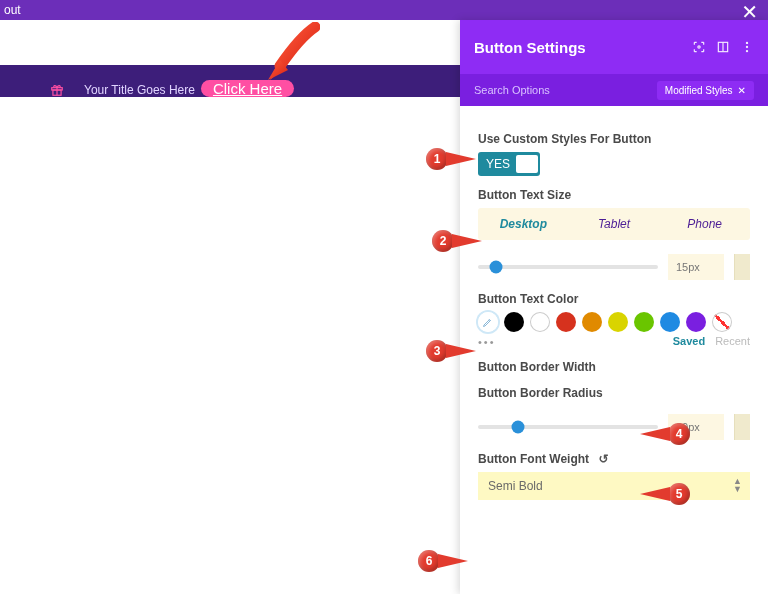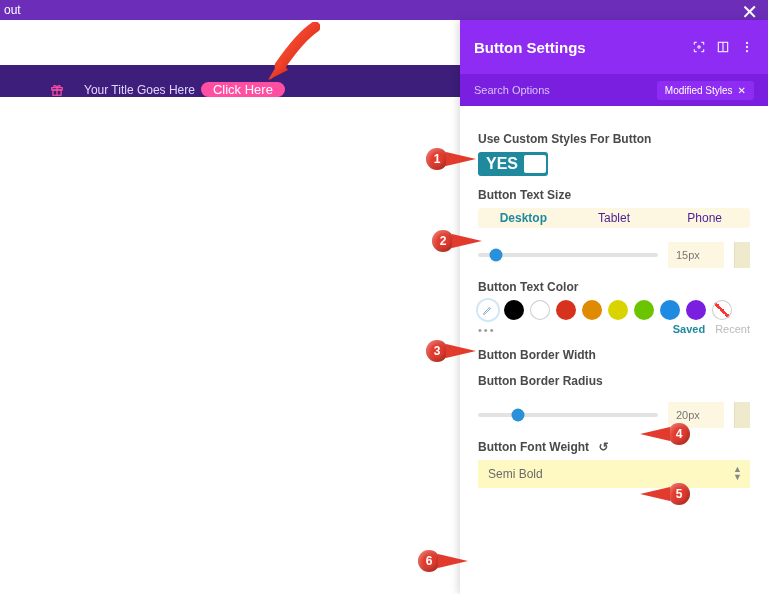--- a/index.html
+++ b/index.html
@@ -7,46 +7,46 @@
 
   
   .topbar { height: 20px; background: #6c2eb9; display:flex; align-items:center; padding-left:4px; color:#fff; font-size:12px; }
 
   
   .whitebar { height: 45px; background:#fff; }
 
   
   .promo { height:32px; background:#3d1e7a; display:flex; align-items:flex-end; padding-left:50px; color:#e0d4ff; font-size:12px; }
   .promo .gift { width:14px;height:14px;margin-right:20px;color:#ff4fa3; }
-  .promo-btn { margin-left:6px; background:#ff4fa3; color:#fff; border-radius:14px; padding:0 12px; font-size:13px; cursor:pointer;}
+  .promo-btn { margin-left:6px; background:#ff4fa3; color:#fff; border-radius:14px; padding:0 12px; font-size:15px; cursor:pointer;text-decoration:underline;}
 
   
   .big-arrow { position:absolute; left:260px; top:22px; width:60px; height:60px; pointer-events:none;}
   .big-arrow svg { width:100%; height:100%; }
 
   
   .panel { position:absolute; top:20px; right:0; width:308px; bottom:0; background:#fff; box-shadow:-2px 0 8px rgba(0,0,0,.15); display:flex; flex-direction:column;}
   .panel-close { position:absolute; top:-18px; right:8px; color:#fff; font-size:18px; cursor:pointer;}
   .panel-head { height:54px; background:#8e2cf4; display:flex; align-items:center; padding:0 14px; color:#fff; }
   .panel-title { font-size:15px; font-weight:600; flex:1;}
   .head-ico { width:14px;height:14px; margin-left:10px; cursor:pointer; opacity:.9;}
   .panel-sub { height:32px; background:#7a1fe0; display:flex; align-items:center; padding:0 14px; font-size:11px; color:#d9c3ff;}
   .sub-search { flex:1; color:#d9c3ff; cursor:text;}
   .mod-chip { background:#8e2cf4; border-radius:3px; padding:4px 8px; color:#fff; font-size:10px; display:flex; align-items:center; gap:5px; cursor:pointer;margin-left:7px;}
 
   .panel-body { flex:1; overflow:hidden; padding:14px 18px 0 18px; color:#555; font-size:12px;}
   .section-label { font-weight:700; color:#4a4a4a; margin-top:12px; margin-bottom:6px; }
 
   
   .toggle { display:inline-flex; align-items:center; background:#1f8a9e; border-radius:3px; height:24px; padding:2px; cursor:pointer;}
-  .toggle-label { color:#fff; font-size:16px; font-weight:700; padding:0 6px;}
+  .toggle-label { color:#fff; font-size:12px; font-weight:400; padding:0 6px;}
   .toggle-knob { width:22px; height:18px; background:#fff; border-radius:2px;}
 
   
-  .dev-tabs { display:flex; background:#fdf7e2; border-radius:3px; height:20px; margin-top:4px;}
+  .dev-tabs { display:flex; background:#fdf7e2; border-radius:3px; height:32px; margin-top:4px;font-style:italic;}
   .dev-tab { flex:1; display:flex; align-items:center; justify-content:center; font-size:12px; color:#4c1d95; cursor:pointer;}
   .dev-tab.active { color:#1f8a9e; font-weight:600;}
 
   
   .slider-row { display:flex; align-items:center; gap:10px; margin-top:14px;}
   .slider { position:relative; flex:1; height:4px; background:#e3e3e3; border-radius:2px;}
   .slider .thumb { position:absolute; top:50%; transform:translate(-50%,-50%); width:13px;height:13px; background:#2a90d9; border-radius:50%; }
   .valbox { width:56px; height:26px; background:#fdf7e2; display:flex; align-items:center; padding-left:8px; font-size:11px; color:#777;}
   .stepper { width:16px; height:26px; background:#f0eacd; border-left:1px solid #e6dfbd;}
 

